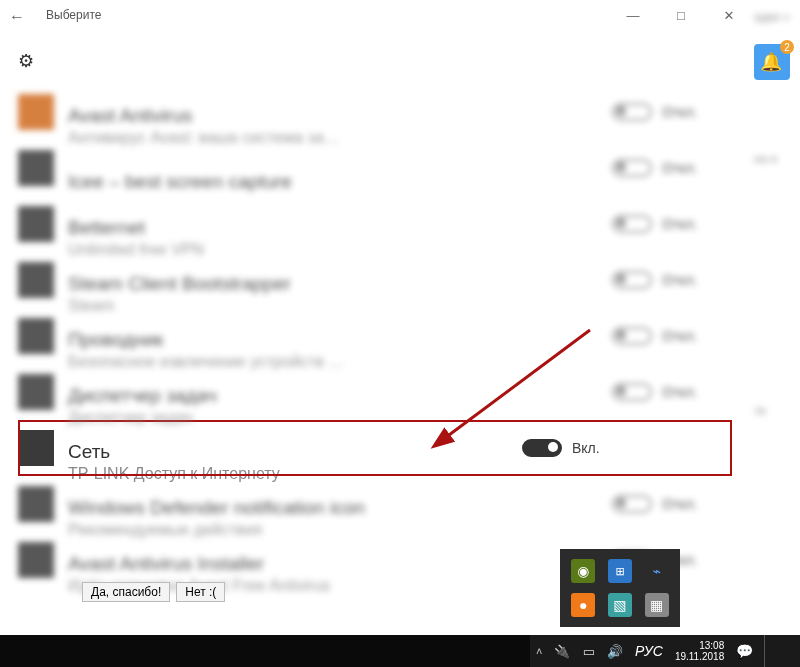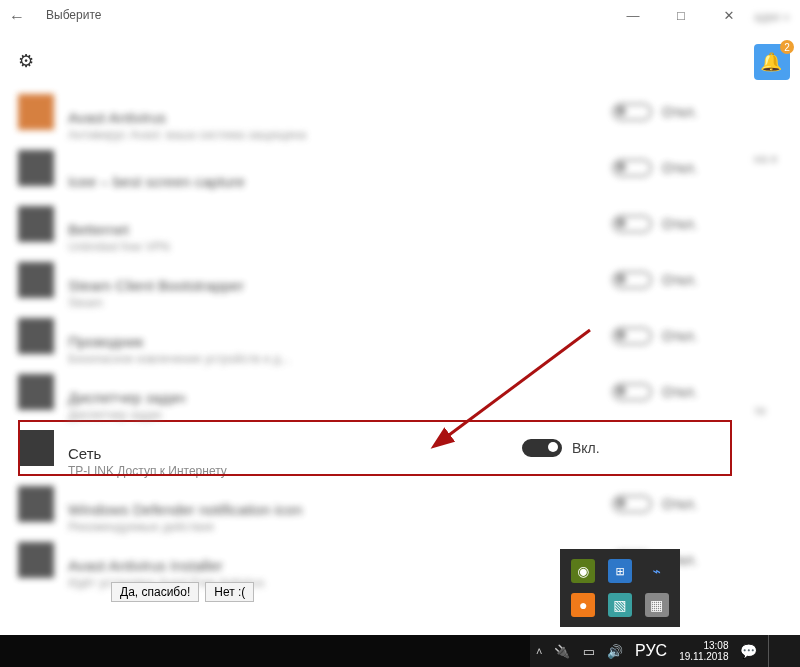--- a/index.html
+++ b/index.html
@@ -15,22 +15,22 @@
 
   .header { display:flex; align-items:center; padding:20px 18px 12px 18px; }
   .gear { font-size:18px; color:#333; }
   .header h1 { font-weight:400; font-size:24px; margin-left:18px; color:#222; }
 
   .list { padding-left:18px; padding-right:18px; }
   .row { display:flex; align-items:center; height:56px; }
   .ico { width:36px; height:36px; background:#3a3a3a; margin-right:14px; flex-shrink:0; }
   .ico.or { background:#d06a1f; }
   .txt { flex:1; min-width:0; }
-  .name { font-size:15px; color:#333;margin-top:27px; }
-  .sub  { font-size:12px; color:#8a8a8a; margin-top:2px; white-space:nowrap; overflow:hidden; text-overflow:ellipsis; max-width:280px;}
+  .name { font-size:19px; color:#333;margin-top:27px; }
+  .sub  { font-size:16px; color:#8a8a8a; margin-top:2px; white-space:nowrap; overflow:hidden; text-overflow:ellipsis; max-width:280px;}
   .toggle { display:flex; align-items:center; gap:10px; margin-left:10px; width:120px; }
   .sw { width:40px; height:18px; border-radius:10px; position:relative; }
   .sw.off { background:#fff; border:2px solid #888; }
   .sw.off::after { content:""; position:absolute; left:2px; top:1px; width:10px; height:10px; border-radius:50%; background:#888; }
   .sw.on { background:#333; border:2px solid #333; }
   .sw.on::after { content:""; position:absolute; right:2px; top:1px; width:10px; height:10px; border-radius:50%; background:#fff; }
   .state { font-size:14px; color:#404040; }
 
   .blur { filter: blur(3px); opacity:0.85; }
   .focusrow { outline:2px solid #a11; outline-offset:-2px; padding-right:90px; }
@@ -38,39 +38,39 @@
   
   .arrow { position:absolute; left:430px; top:320px; pointer-events:none; }
 
   
   .rside { position:absolute; right:0; top:0; width:50px; height:620px; background:#fff; filter:blur(3px); }
   .rside .line { color:#999; font-size:12px; padding:4px; }
   .bell { position:absolute; right:10px; top:44px; width:36px; height:36px; background:#4aa0f0; border-radius:4px; display:flex; align-items:center; justify-content:center; color:#fff; font-size:18px; }
   .bell .badge { position:absolute; top:-4px; right:-4px; background:#f0a030; color:#fff; font-size:10px; width:14px; height:14px; border-radius:50%; display:flex; align-items:center; justify-content:center;}
 
   
-  .dlg { position:absolute; left:82px; top:582px; display:flex; gap:6px;margin-left:29px; }
+  .dlg { position:absolute; left:82px; top:582px; display:flex; gap:6px; }
   .dlg button { font-size:12px; padding:2px 8px; background:#f4f4f4; border:1px solid #bbb; }
 
   
   .tray { position:absolute; right:120px; bottom:40px; width:120px; height:78px; background:#2b2b2b; display:grid; grid-template-columns:repeat(3,1fr); grid-template-rows:repeat(2,1fr); gap:6px; padding:8px; }
   .ticon { width:24px; height:24px; margin:auto; display:flex; align-items:center; justify-content:center; font-size:14px; border-radius:3px;}
   .t-nv { background:#5a7a1a; color:#fff;}
   .t-win{ background:#2e77c8; color:#fff; font-size:11px;}
   .t-bt { color:#5aa0ff;}
   .t-av { background:#f07a1a; color:#fff;}
   .t-pg { background:#3aa0a0; color:#fff;}
   .t-sq { background:#888; color:#fff;}
 
   
   .taskbar { position:absolute; left:0; bottom:0; width:800px; height:32px; background:#1a1a1a; color:#fff; display:flex; align-items:center; font-size:11px; }
   .taskbar .left { width:530px; height:100%; background:#0a0a0a; }
   .taskbar .chev { margin-left:6px; color:#ccc; }
   .taskbar .tico { margin-left:12px; color:#ddd; font-size:13px; }
-  .taskbar .lang { margin-left:12px; font-size:16px; }
+  .taskbar .lang { margin-left:12px; font-size:14px;font-style:italic; }
   .taskbar .clock { margin-left:12px; text-align:right; line-height:1.1; font-size:10px; }
   .taskbar .bubble { margin-left:12px; color:#ccc; font-size:14px; }
   .taskbar .edge { width:8px; height:100%; border-left:1px solid #555; margin-left:10px;}
 
 </style>
 </head>
 <body>
 
 <div class="win">
   <div class="titlebar">

